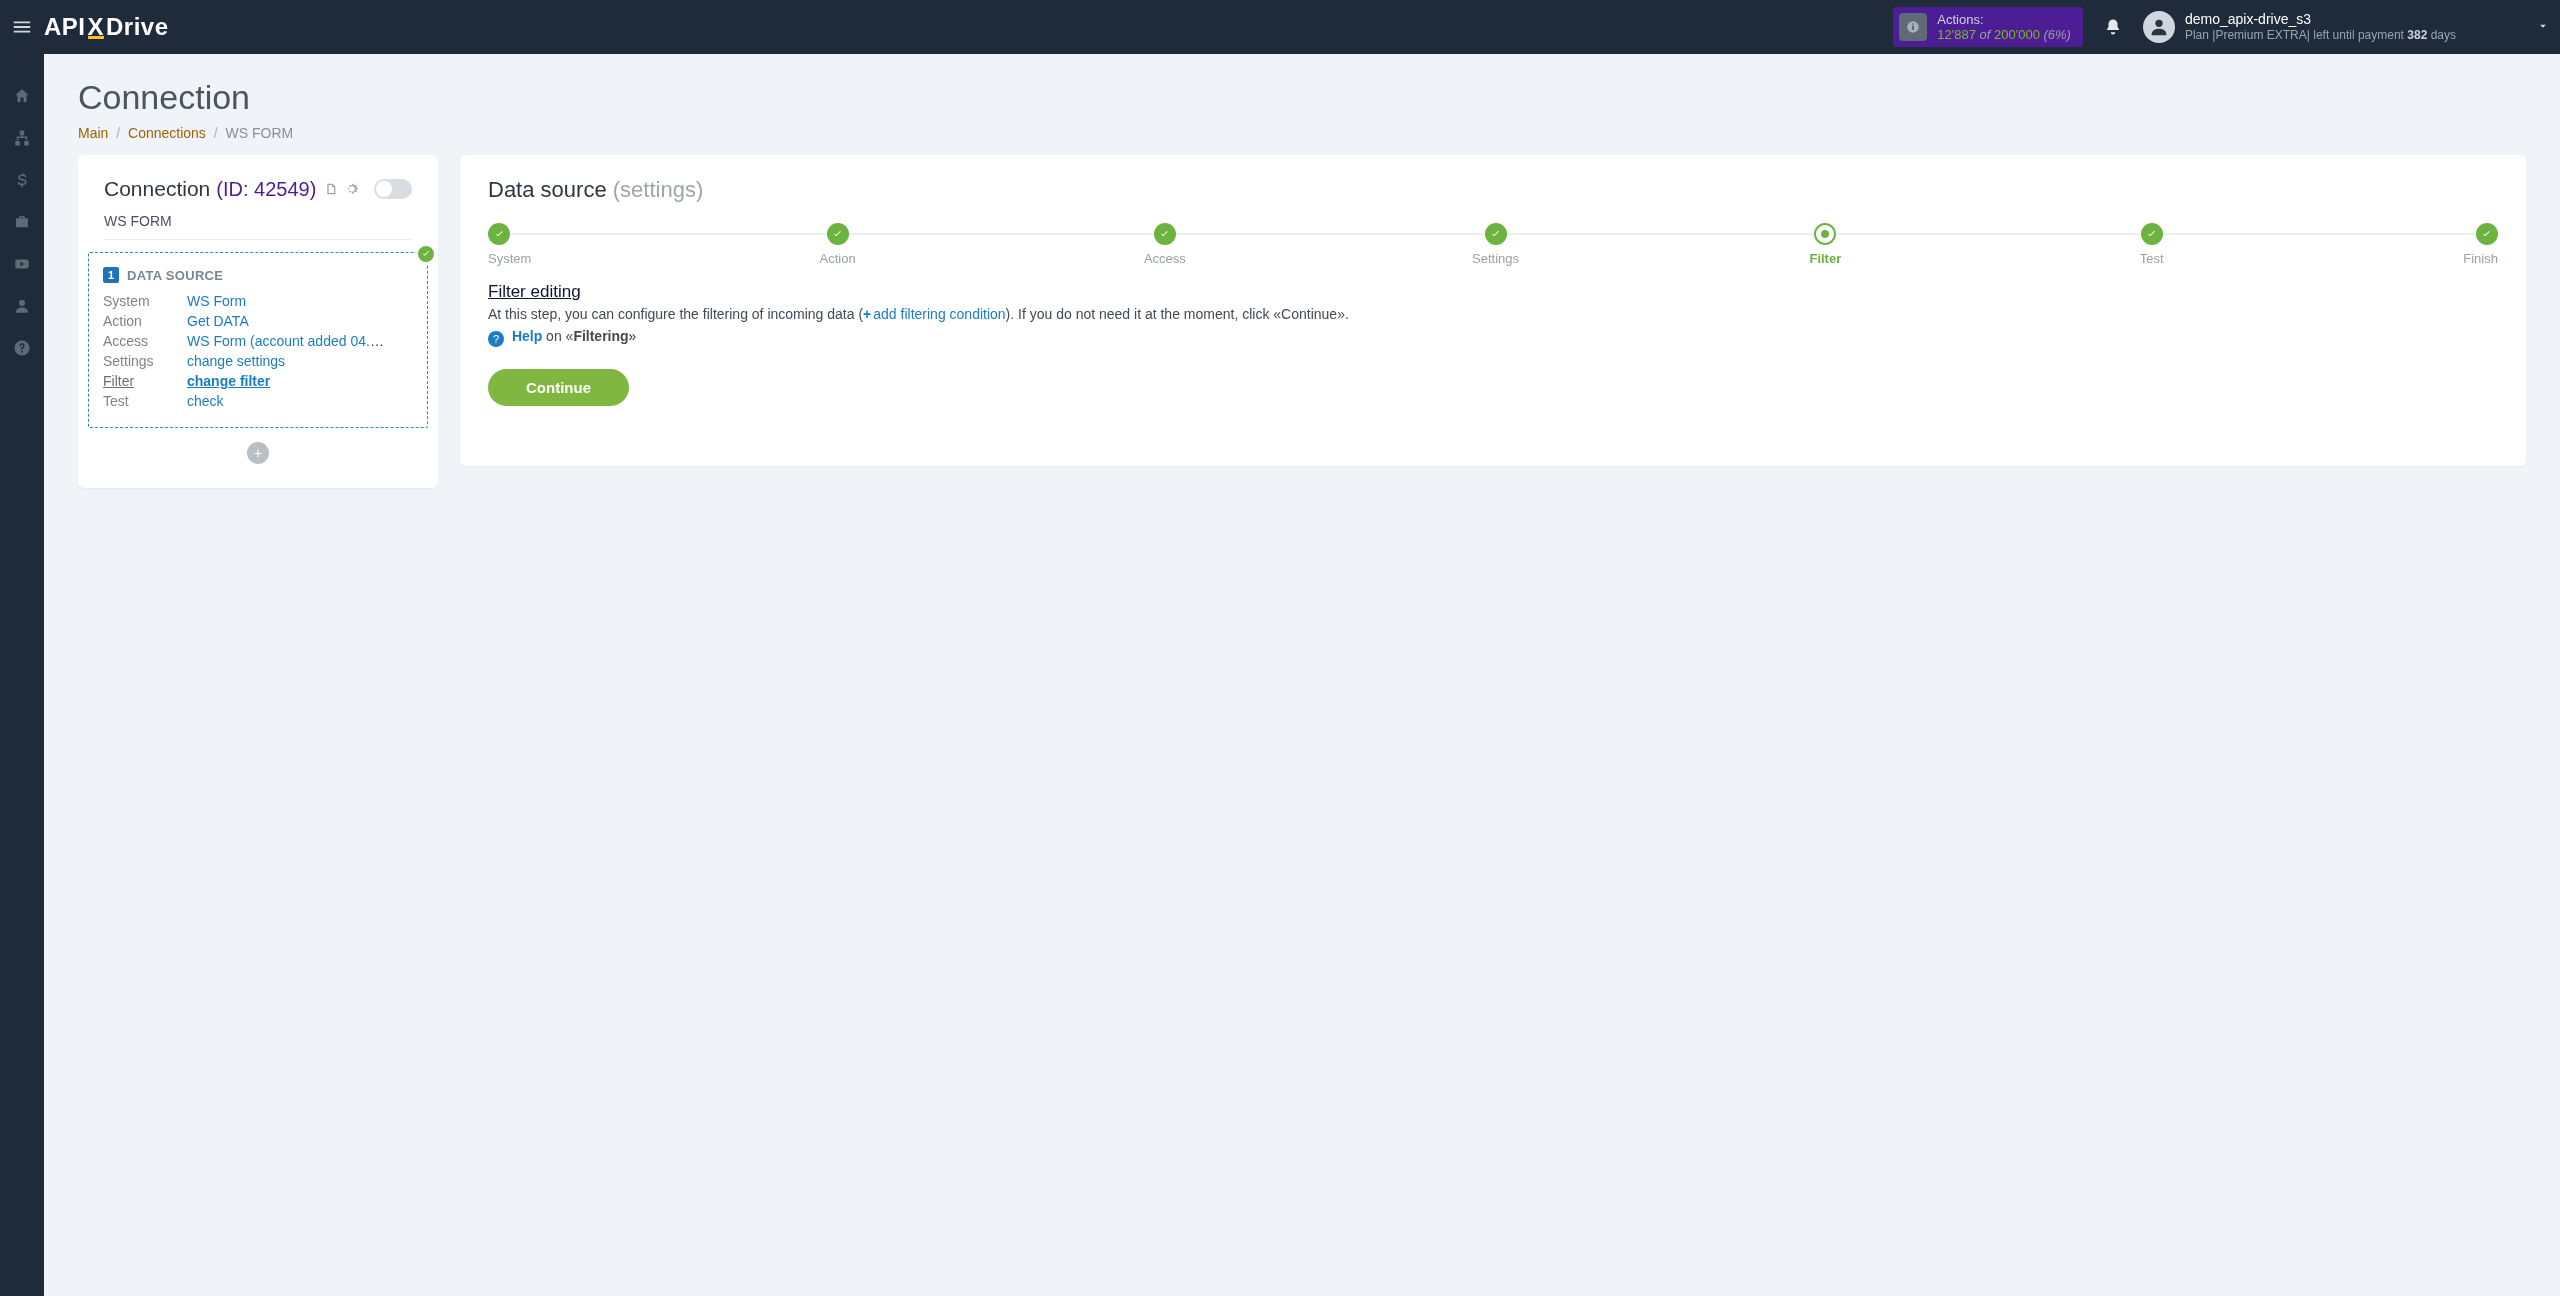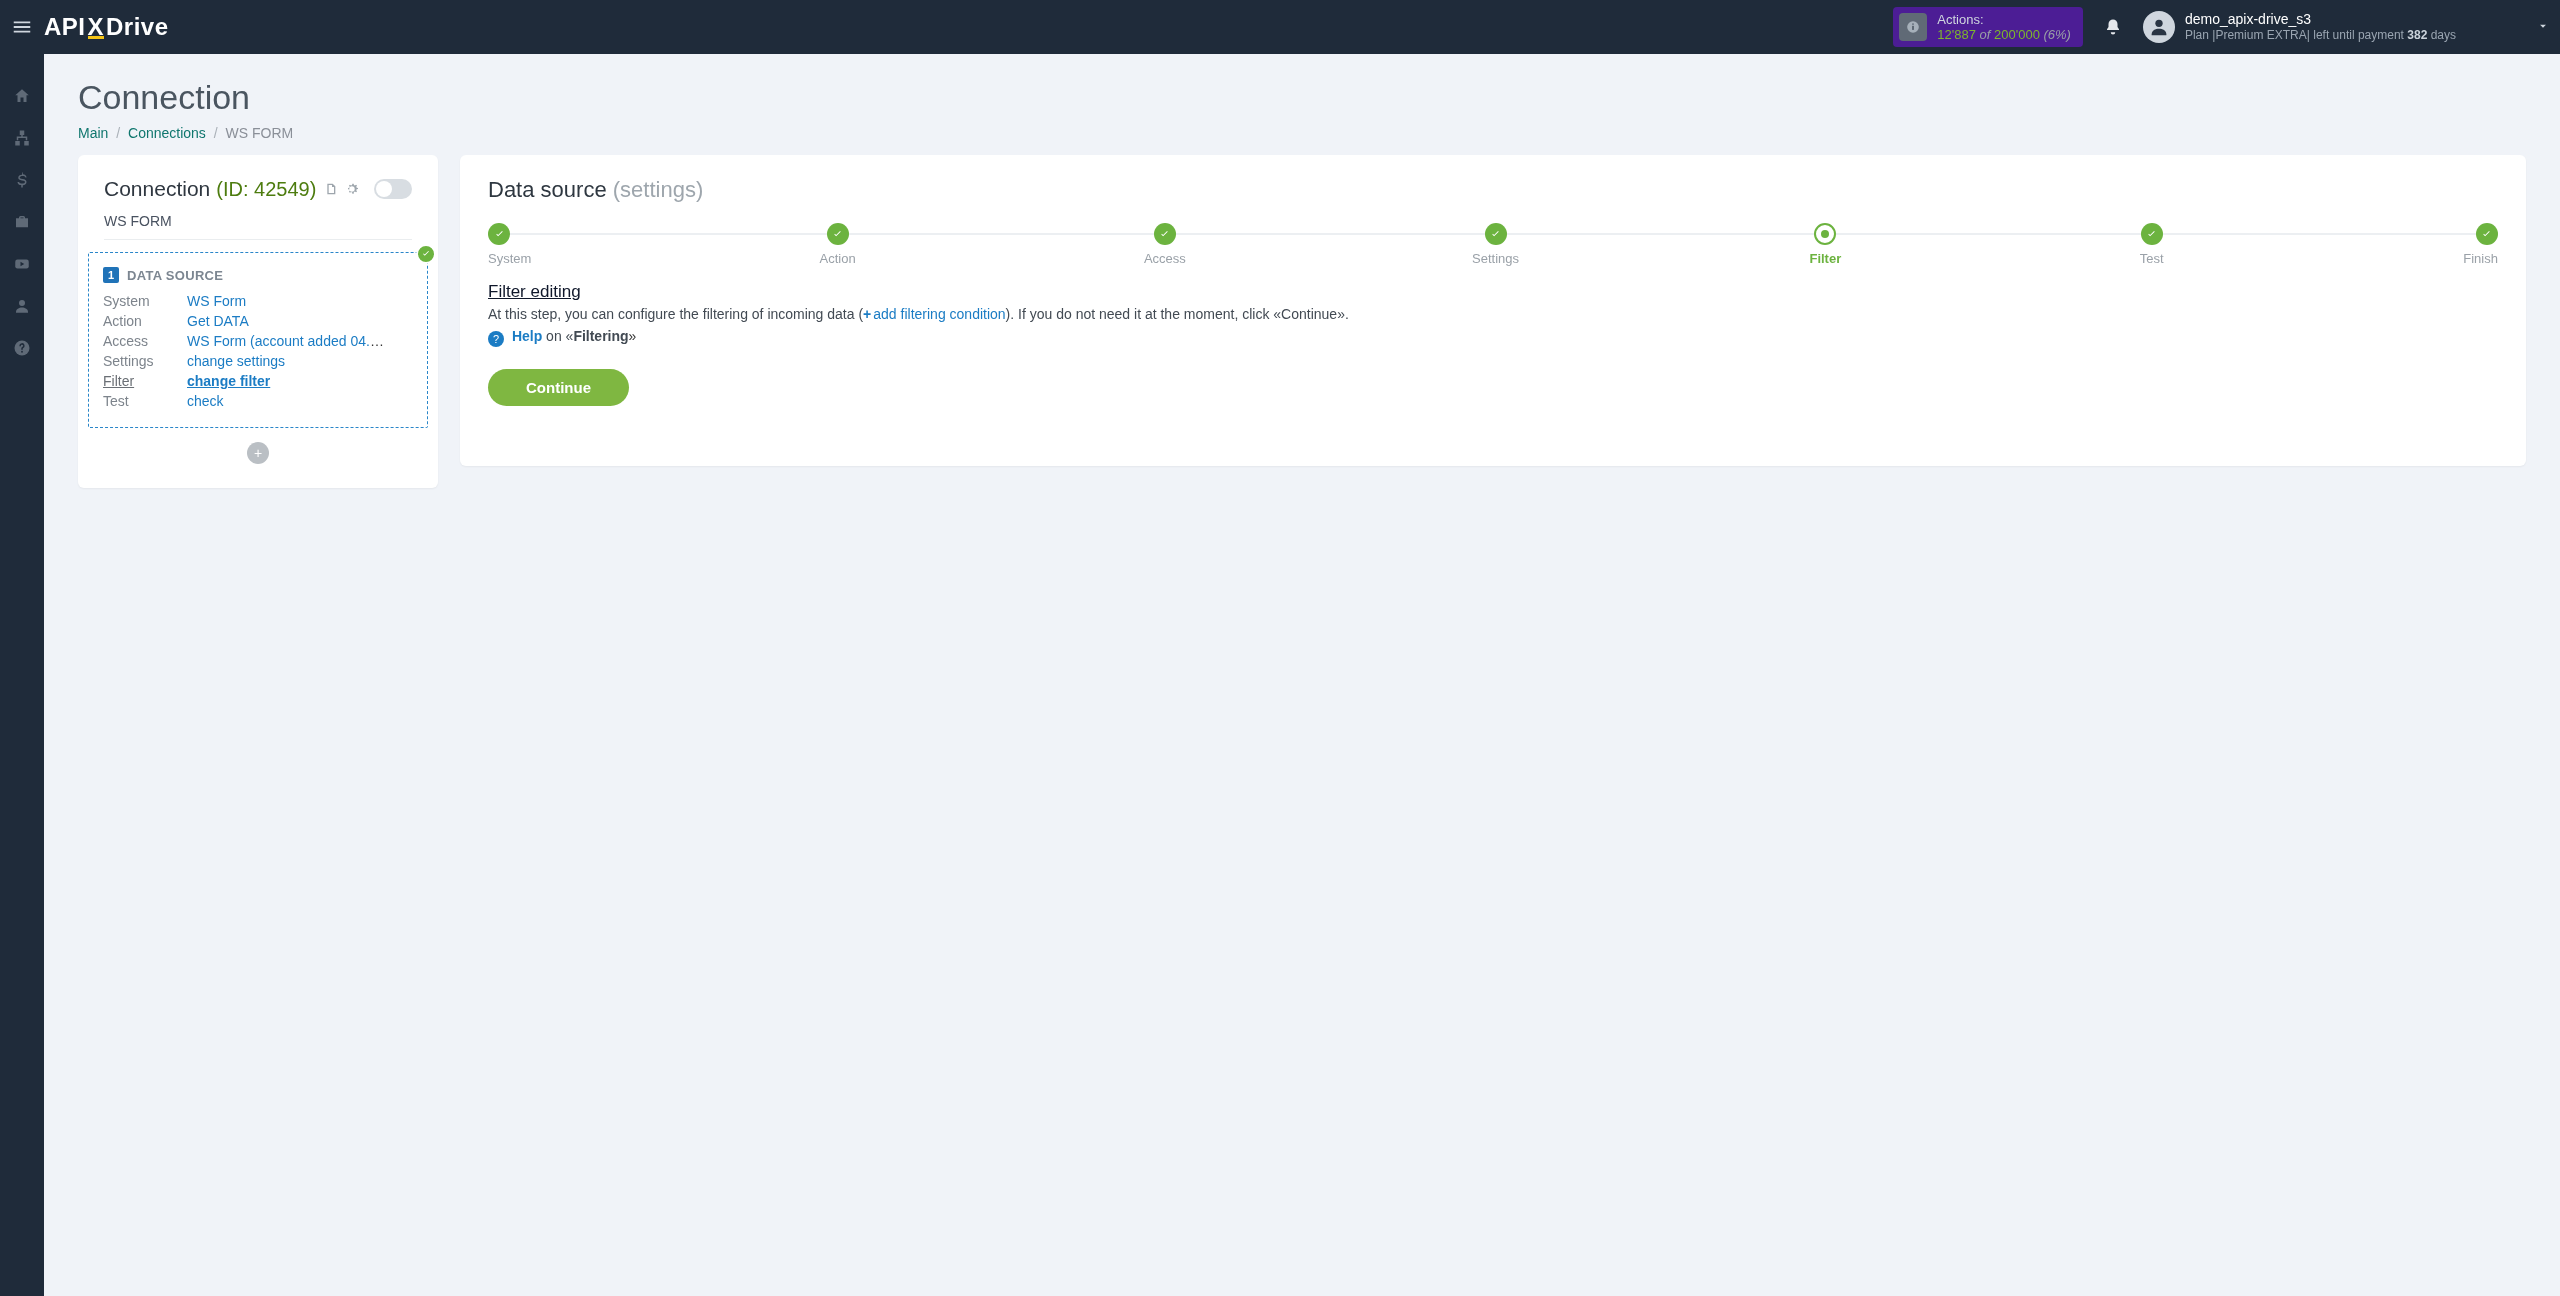--- a/index.html
+++ b/index.html
@@ -74,34 +74,34 @@
     display:flex;flex-direction:column;align-items:center;gap:10px;
   }
   .leftrail .ritem{width:44px;height:32px;display:flex;align-items:center;justify-content:center;cursor:pointer}
   .leftrail .ritem svg{width:18px;height:18px;fill:#5f6a77}
   .leftrail .ritem.sitemap svg{width:20px;height:18px}
 
   
   .main{flex:1;padding:24px 34px}
   .page-title{font-size:34px;font-weight:400;color:#4a5560;margin-bottom:8px}
   .crumbs{font-size:14px;color:#8a8f98;margin-bottom:14px}
-  .crumbs a{color:#0f766e;text-decoration:none}
+  .crumbs a{color:#a16207;text-decoration:none}
   .crumbs .sep{color:#aab1b8;margin:0 4px}
   .crumbs .current{color:#8a8f98}
 
   .columns{display:flex;gap:22px;align-items:flex-start}
   .card{
     background:#fff;border-radius:6px;box-shadow:0 1px 2px rgba(0,0,0,.05);
   }
 
   
   .card.connection{width:360px;padding:22px 0 24px}
   .conn-head{padding:0 26px;display:flex;align-items:center;gap:6px}
   .conn-head .title{font-size:21px;color:#2f3740}
-  .conn-head .idtxt{font-size:20px;color:#4d7c0f}
+  .conn-head .idtxt{font-size:20px;color:#4c1d95}
   .conn-head .icon-btn{color:#9ea6ad;cursor:pointer;display:inline-flex}
   .conn-head .icon-btn svg{width:16px;height:16px;fill:#9ea6ad}
   .switch{
     width:38px;height:20px;border-radius:20px;background:#d8dde2;position:relative;margin-left:auto;cursor:pointer;
   }
   .switch .knob{position:absolute;left:2px;top:2px;width:16px;height:16px;border-radius:50%;background:#fff}
   .conn-name{padding:12px 26px 10px;font-size:14px;color:#495260;border-bottom:1px solid #eaedef;margin:0 26px 12px 26px;padding-left:0;padding-right:0}
 
   .ds-box{
     margin:0 10px;border:1.5px dashed #2a86c9;border-radius:2px;position:relative;padding:14px 14px 14px 14px;

